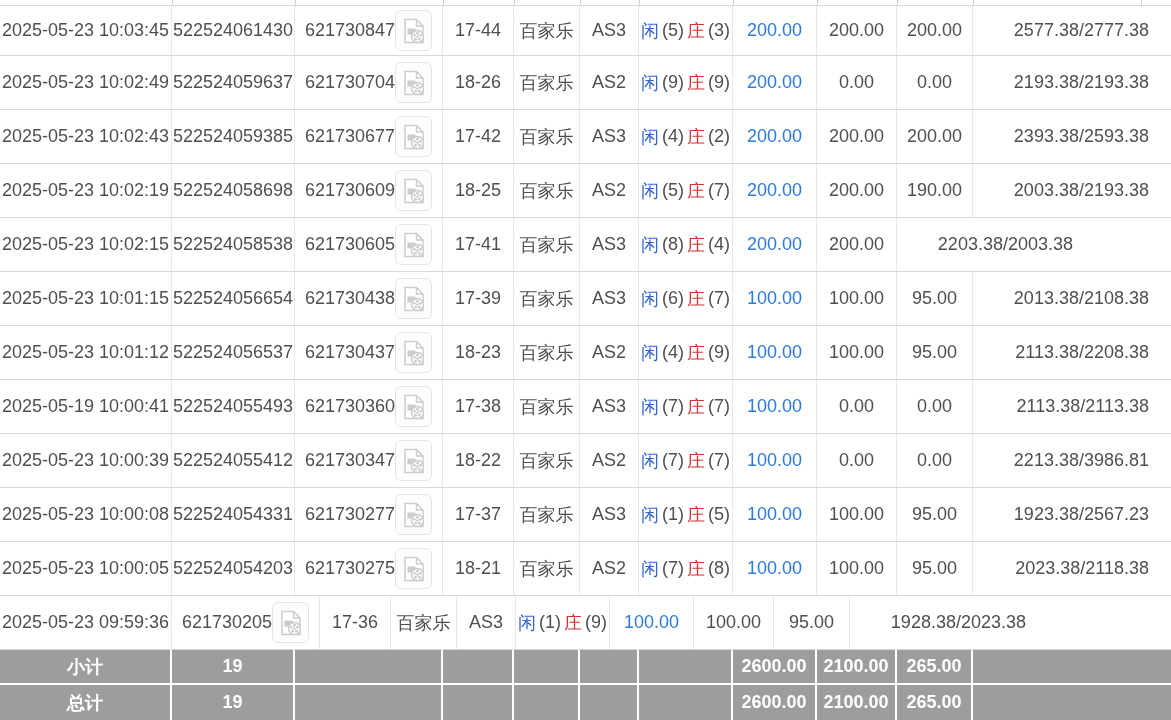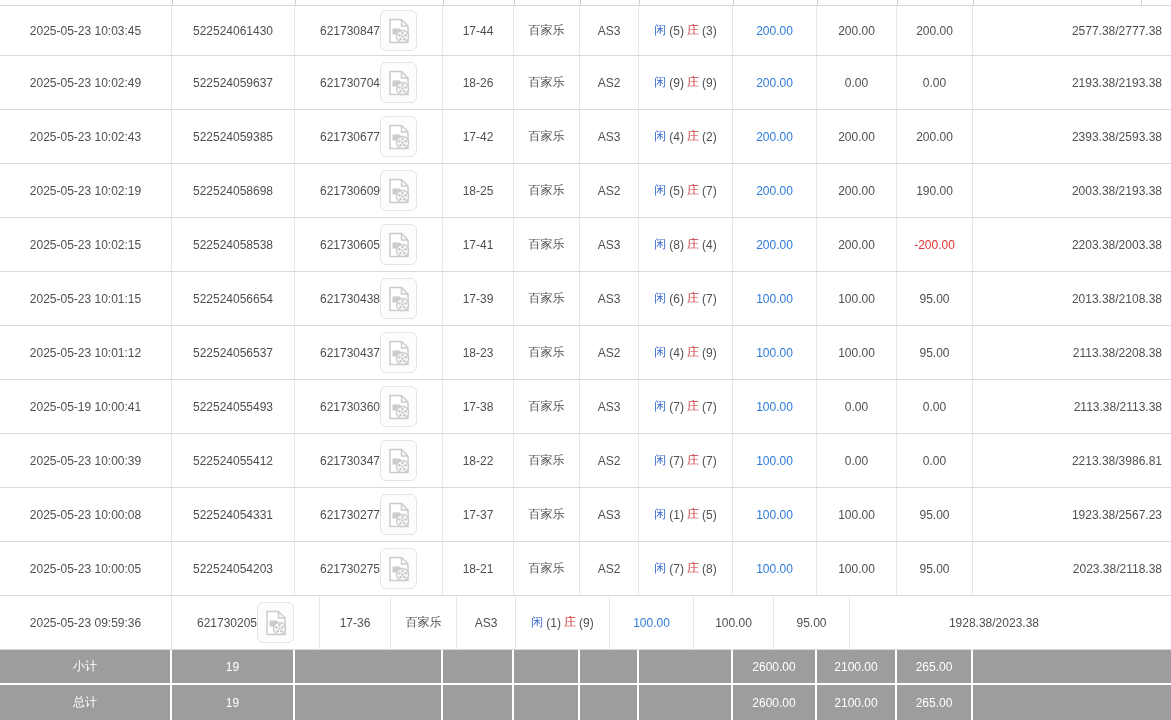--- a/index.html
+++ b/index.html
@@ -1,48 +1,48 @@
 <!DOCTYPE html>
 <html><head>
 <meta charset="utf-8">
 <style>
   html,body{margin:0;padding:0;background:#fff;}
   .screen{
     position:relative;width:1171px;height:720px;overflow:hidden;background:#fff;
-    font-family:"Liberation Sans","DejaVu Sans",sans-serif;font-size:12px;color:#4f4f4f;
+    font-family:"Liberation Sans","DejaVu Sans",sans-serif;font-size:18px;color:#4f4f4f;
   }
   
   .remnant{position:relative;height:5px;border-bottom:1px solid #d9d9d9;background:#fff;}
   .remnant .stub{position:absolute;top:0;width:1px;height:5px;background:#cfcfcf;}
   
   .row{display:flex;height:54px;border-bottom:1px solid #d9d9d9;box-sizing:border-box;align-items:stretch;background:#fff;}
   #rows .row:first-child{height:50px;}
   .cell{display:flex;align-items:center;justify-content:center;box-sizing:border-box;
         border-right:1px solid #e8e8e8;white-space:nowrap;overflow:hidden;}
   .cell:last-child{border-right:none;}
   .c1{width:172px;}
   .c2{width:123px;}
   .c3{width:148px;}
   .c4{width:71px;}
   .c5{width:66px;}
   .c6{width:59px;}
   .c7{width:94px;gap:3px;}
   .c8{width:84px;}
   .c9{width:80px;}
   .c10{width:76px;}
-  .c11{width:198px;justify-content:flex-end;padding-right:9px;}
+  .c11{width:198px;justify-content:flex-end;padding-right:22px;}
   .amt-link{color:#2d7bd9;cursor:pointer;}
   .player{color:#3366cc;}
   .banker{color:#cc3333;}
   .score{color:#4f4f4f;}
   .neg{color:#e03333;}
   .vbtn{display:flex;align-items:center;justify-content:center;width:35px;height:39px;
         border:1px solid #e4e4e4;border-radius:6px;background:#fdfdfd;cursor:pointer;flex:0 0 auto;}
   
-  .frow{display:flex;background:#22c55e;color:#fff;font-weight:400;}
+  .frow{display:flex;background:#22c55e;color:#fff;font-weight:700;}
   .frow .cell{border-right:2px solid #fff;background:#9d9d9d;}
   .frow .cell:last-child{border-right:none;}
   .frow.sub{height:33px;}
   .frow.tot{height:35px;border-top:2px solid #fff;border-radius:10px;}
 </style>
 </head>
 <body>
 
 <div class="screen">
 
@@ -235,21 +235,20 @@
       <div class="cell c7">
         <span class="player">闲</span>
           <span class="score">(8)</span>
         <span class="banker">庄</span>
           <span class="score">(4)</span>
       </div>
       <div class="cell c8">
         <span class="amt-link">200.00</span>
       </div>
       <div class="cell c9">200.00</div>
-      <div class="cell c10 neg">-200.00</div>
       <div class="cell c11">2203.38/2003.38</div>
     </div>
 
     <div class="row">
       <div class="cell c1">2025-05-23 10:01:15</div>
       <div class="cell c2">522524056654</div>
       <div class="cell c3">
         <span>621730438</span>
         <span class="vbtn">
           <svg width="22" height="26" viewBox="0 0 22 26">

